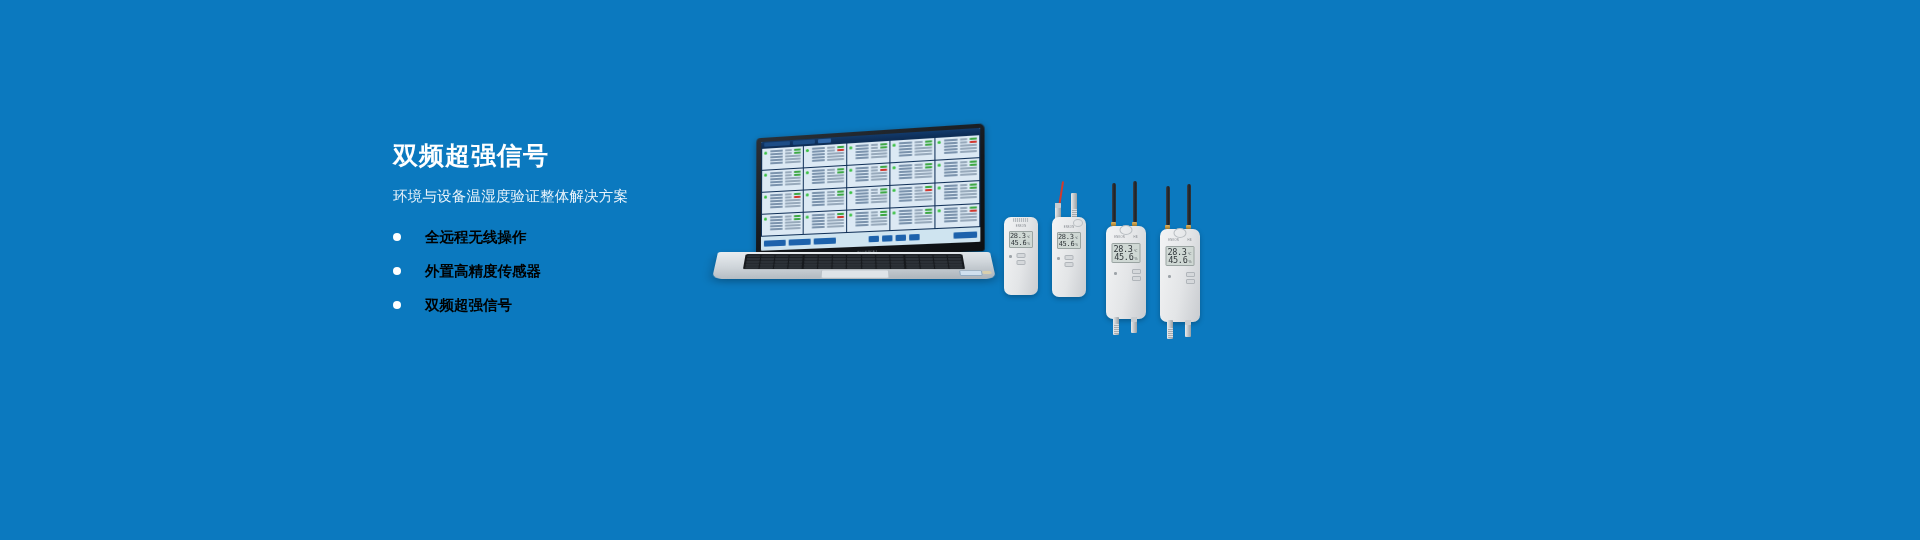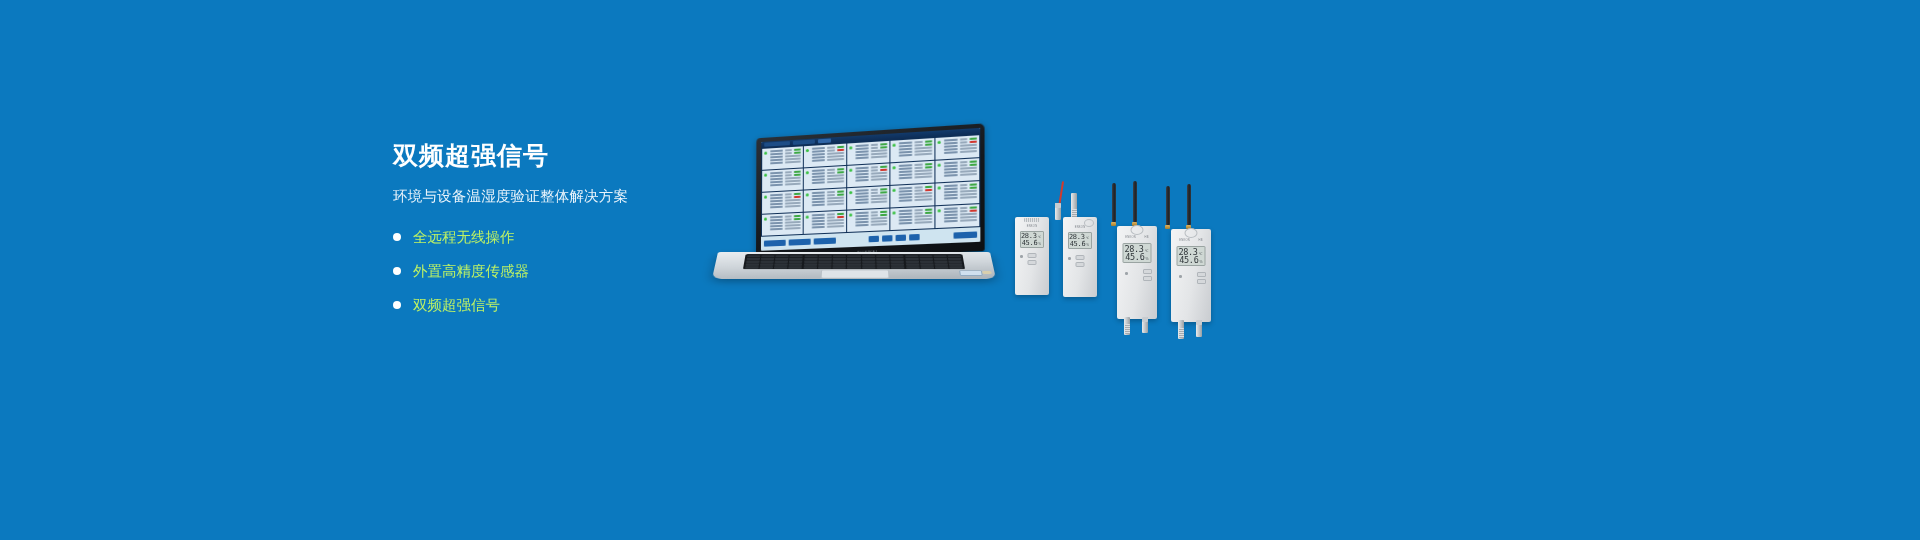--- a/index.html
+++ b/index.html
@@ -15,22 +15,22 @@
   .title{
     font-size:25px;font-weight:bold;color:#ffffff;letter-spacing:1px;
     line-height:1.1;margin:0 0 17px 0;white-space:nowrap;
   }
   .subtitle{
     font-size:14.5px;color:#eaf4fb;font-weight:normal;
     margin:0 0 22px 0;white-space:nowrap;letter-spacing:.2px;font-family:Liberation Serif, serif;
   }
   .bullets{list-style:none;margin:0;padding:0;}
   .bullets li{
-    display:flex;align-items:center;gap:12px;
-    font-size:14.5px;color:#bef264;margin-bottom:15px;white-space:nowrap;
+    display:flex;align-items:center;gap:24px;
+    font-size:14.5px;color:#000000;margin-bottom:15px;white-space:nowrap;font-weight:bold;
   }
   .dot{width:8px;height:8px;border-radius:50%;background:#ffffff;flex:0 0 8px;display:block;}
 
   
   .laptop{position:absolute;left:718px;top:138px;width:272px;height:160px;}
   .lid{
     position:absolute;left:38px;top:0;width:222px;height:122px;
     background:linear-gradient(160deg,#2a3038 0%,#14181d 55%,#0d1013 100%);
     border-radius:4px 5px 2px 2px;
     transform:perspective(900px) rotateY(-11deg) rotateX(1deg) skewY(-2.2deg);
@@ -97,22 +97,22 @@
   .sticker2{
     position:absolute;right:3px;top:33px;width:9px;height:5px;
     background:#d8cfae;border-radius:2px;
   }
 
   
   .devices{position:absolute;left:1000px;top:185px;width:220px;height:130px;}
   .dev{position:absolute;}
   .body{
     background:linear-gradient(100deg,#f3f4f5 0%,#e3e5e7 55%,#c9ccd0 100%);
-    border-radius:2px;box-shadow:0 2px 5px rgba(0,0,0,.25);
-    position:relative;box-sizing:border-box;margin-left:11px;
+    border-radius:7px;box-shadow:0 2px 5px rgba(0,0,0,.25);
+    position:relative;box-sizing:border-box;
   }
   .loop{
     position:absolute;left:50%;transform:translateX(-50%);top:-5px;
     width:13px;height:7px;background:#c6cacd;
     border-radius:2px 2px 0 0;border:1px solid #aeb3b7;border-bottom:none;
   }
   .vent{
     position:absolute;left:50%;transform:translateX(-50%);top:1px;
     width:16px;height:4px;
     background:repeating-linear-gradient(90deg,#b6bbbf 0 1px,#e2e4e6 1px 2px);

